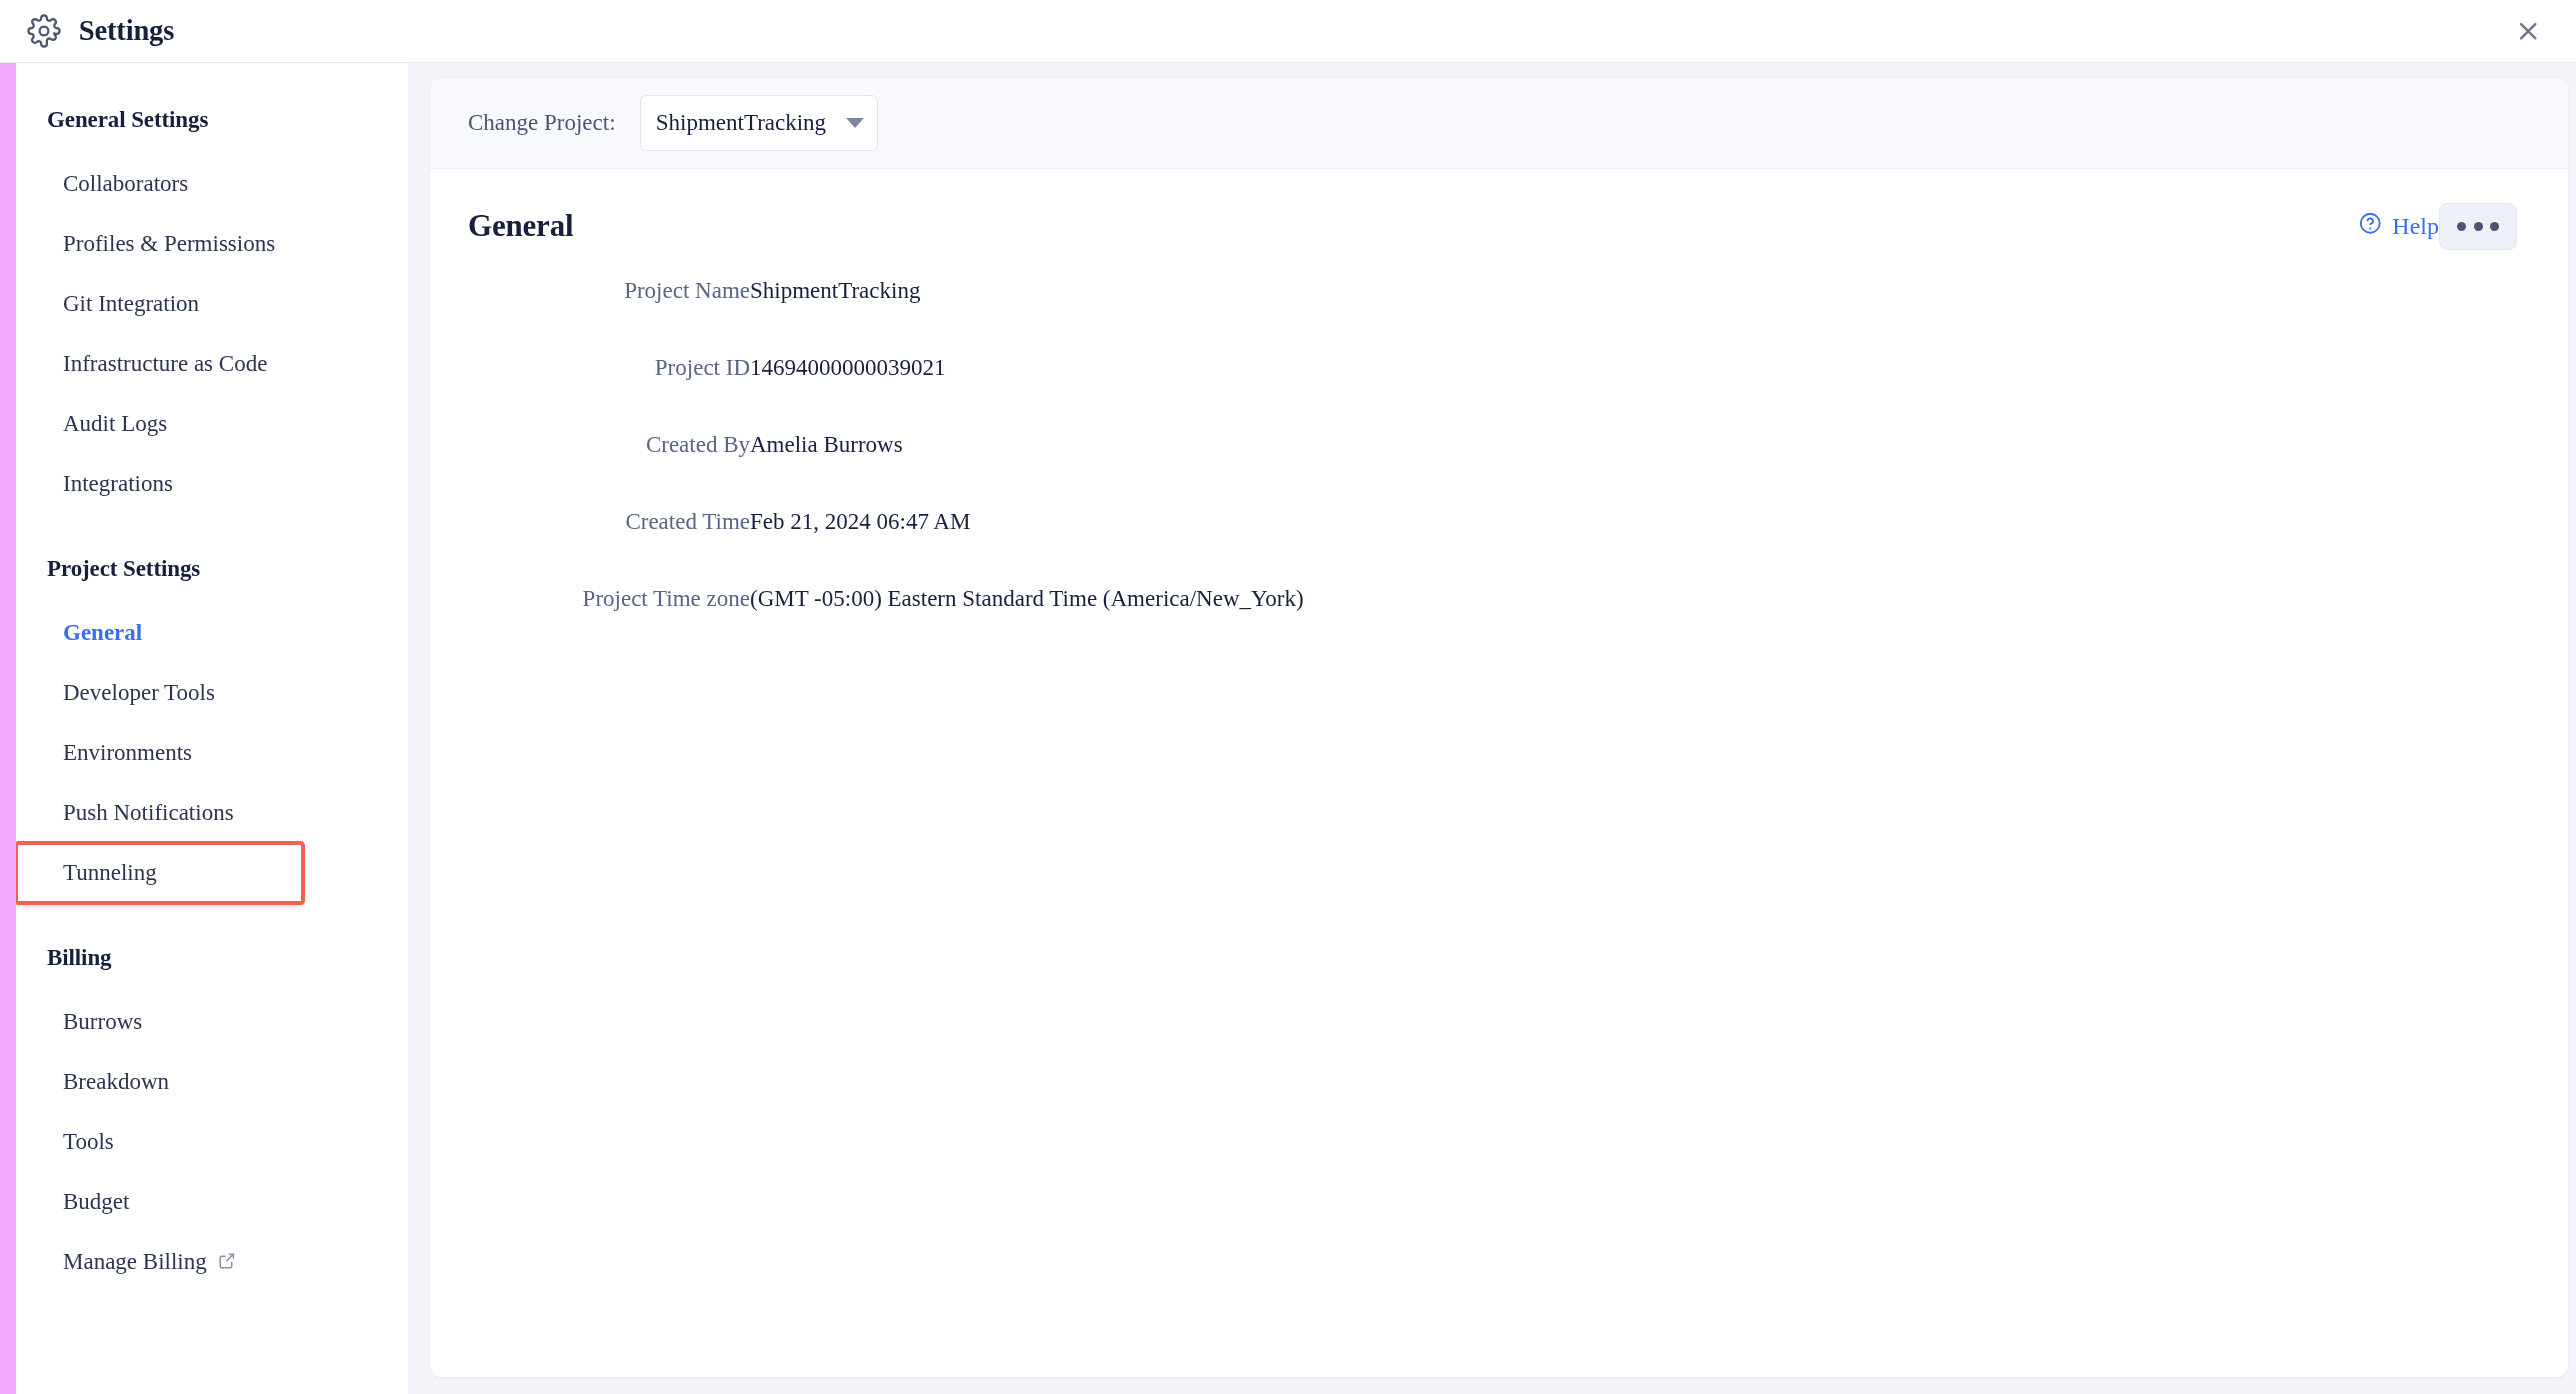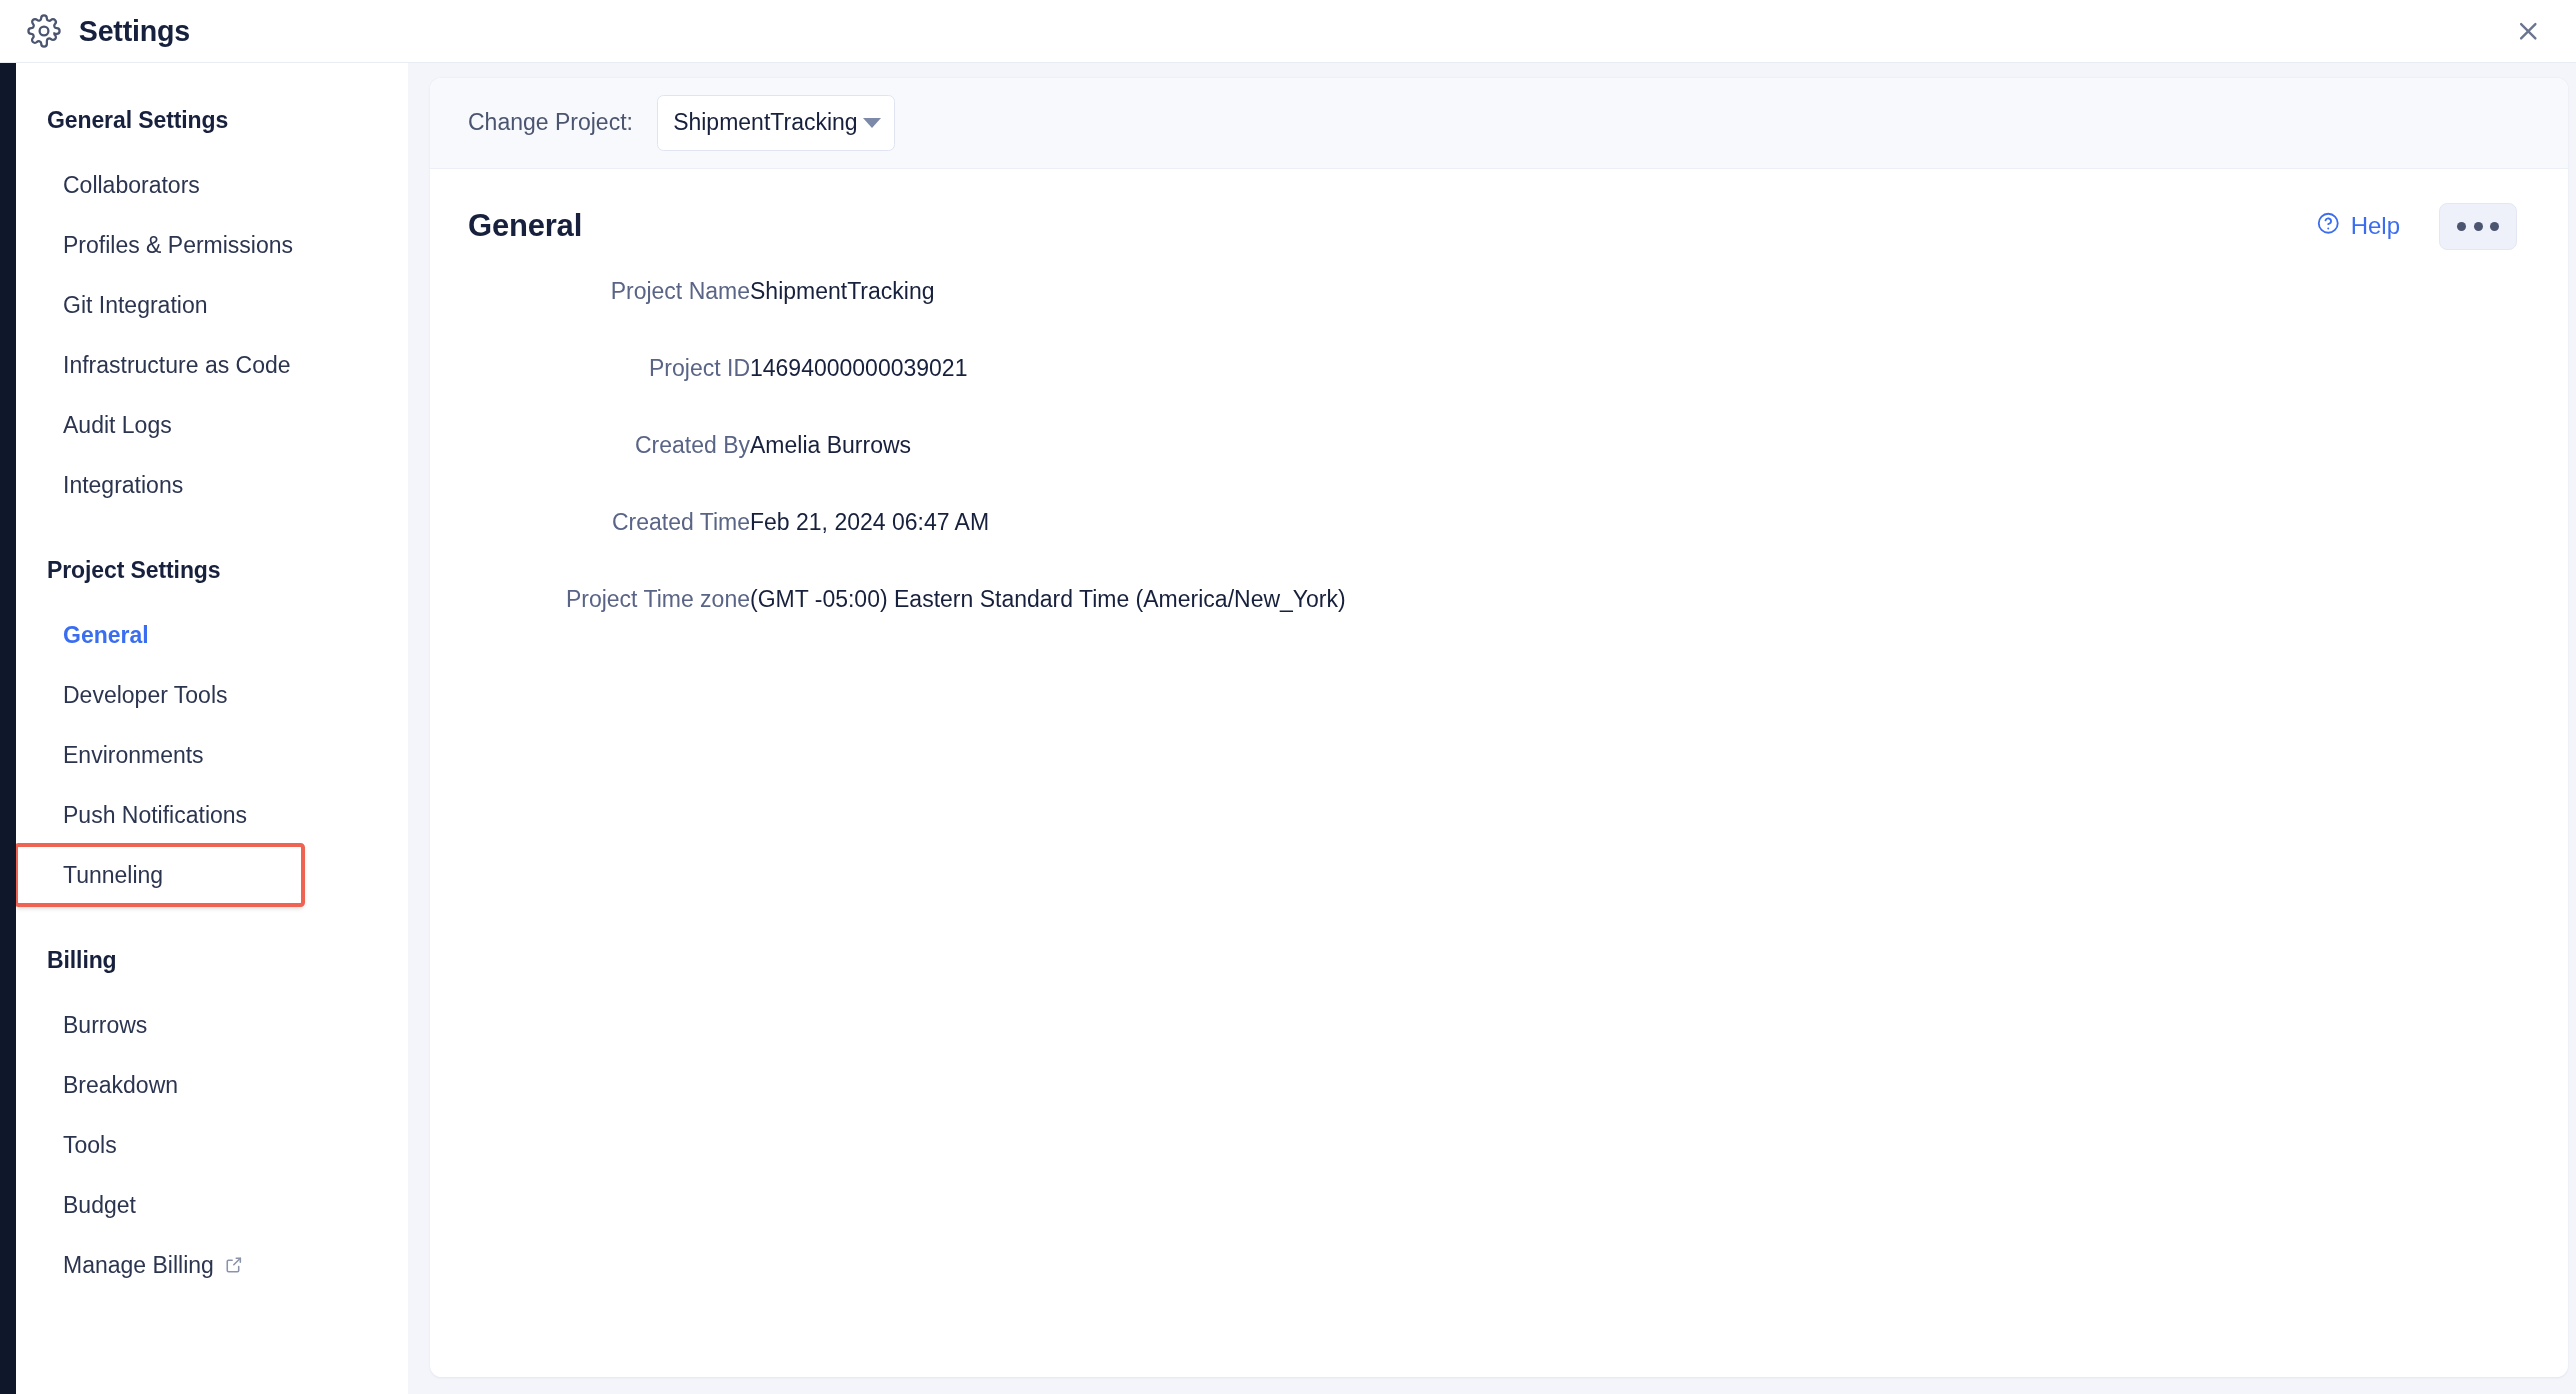--- a/index.html
+++ b/index.html
@@ -11,21 +11,22 @@
     background: #ffffff;
     font-family: "Liberation Sans", "DejaVu Sans", sans-serif;
     -webkit-font-smoothing: antialiased;
     overflow: hidden;
   }
 
   .app {
     position: relative;
     width: 2128px;
     height: 1394px;
-    background: #0f172a;
+    background: #f0abfc;
+    font-family: Liberation Serif, serif;
   }
 
   
   .topbar {
     position: absolute;
     left: 0; top: 0;
     width: 2576px;
     height: 63px;
     background: #ffffff;
     border-bottom: 1.6px solid #e9ecf3;
@@ -188,21 +189,20 @@
   .panel-title {
     font-size: 31px;
     font-weight: bold;
     color: #17203c;
     letter-spacing: -0.2px;
   }
 
   .panel-actions {
     display: flex;
     align-items: center;
-    gap: 39px;
   }
 
   .help-btn {
     display: flex;
     align-items: center;
     gap: 9.8px;
     color: #3a6df0;
     font-size: 24px;
     cursor: pointer;
     background: none;

